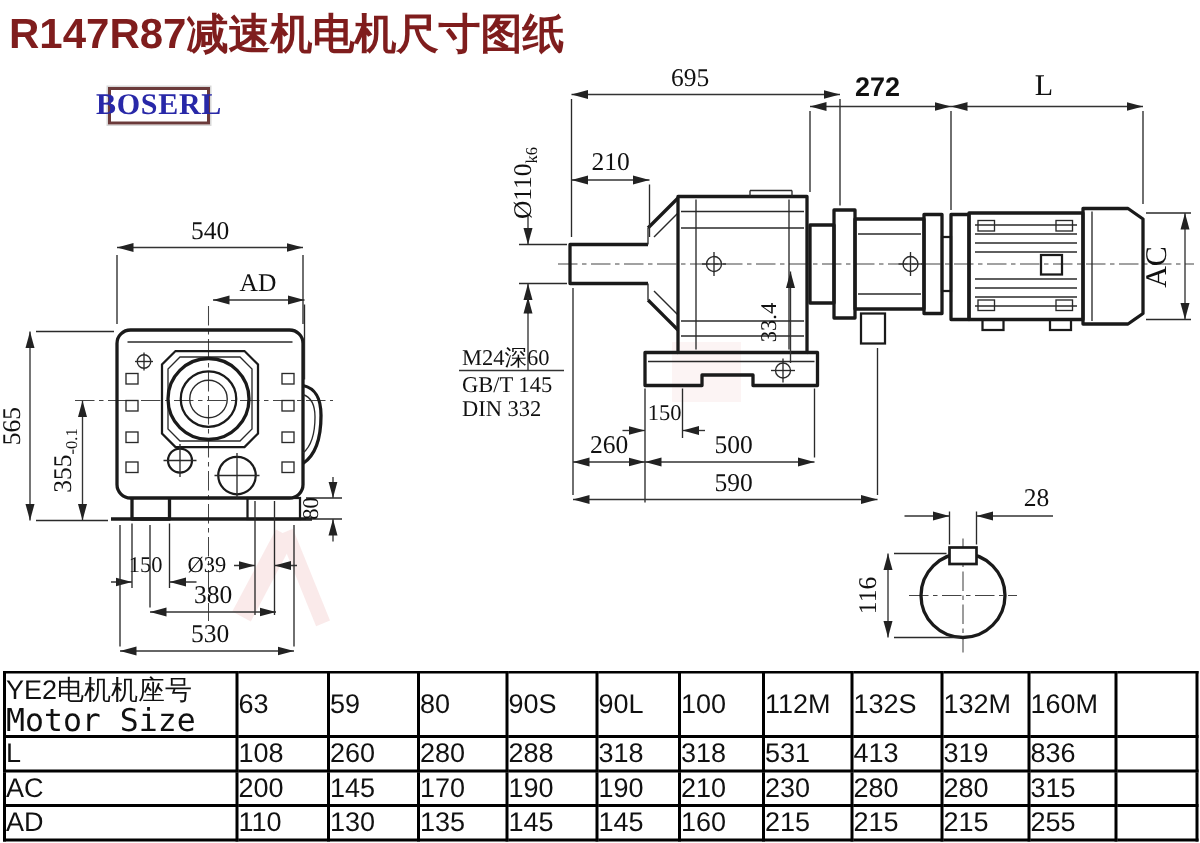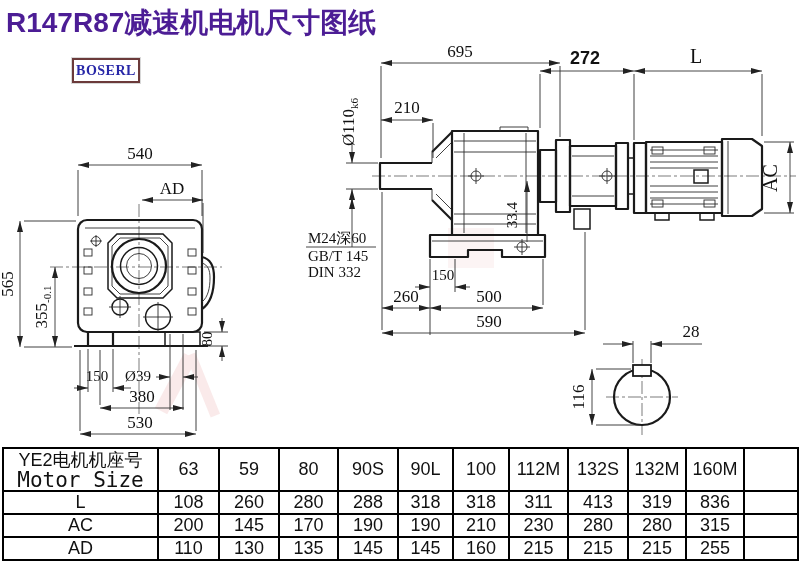--- a/index.html
+++ b/index.html
@@ -3,47 +3,47 @@
 <meta charset="utf-8">
 <style>
   html,body{margin:0;padding:0;background:#fff;}
   .page{position:relative;width:800px;height:562px;background:#fff;overflow:hidden;
         font-family:"Liberation Sans",sans-serif;}
   .title{position:absolute;left:6px;top:4px;font-size:28px;font-weight:bold;
          letter-spacing:0px;white-space:nowrap;}
   .logo{position:absolute;left:72px;top:58px;width:64px;height:21px;
         border:2px solid #6b3a3a;box-shadow:0 0 0 1px #d8d8d8;
         display:flex;align-items:center;justify-content:center;}
-  .logo span{font-family:"Liberation Serif",serif;font-weight:bold;font-size:14px;letter-spacing:0.5px;}
+  .logo span{font-family:"Liberation Serif",serif;font-weight:bold;font-size:20px;letter-spacing:0.5px;}
   svg{position:absolute;left:0;top:0;}
   .thick{stroke:#1a1a1a;stroke-width:2.2;fill:none;stroke-linejoin:round;}
   .med{stroke:#1a1a1a;stroke-width:1.5;fill:none;}
   .thin{stroke:#2a2a2a;stroke-width:0.9;fill:none;}
   .dim{stroke:#333;stroke-width:0.9;fill:none;}
   .cl{stroke:#444;stroke-width:0.7;stroke-dasharray:13 3 3 3;fill:none;}
   text.ds{font-family:"Liberation Serif",serif;font-size:17px;fill:#111;}
   text.dm{font-family:"Liberation Serif",serif;font-size:15px;fill:#111;}
   text.db{font-family:"Liberation Sans",sans-serif;font-weight:bold;font-size:18px;fill:#111;}
   text.dl{font-family:"Liberation Serif",serif;font-size:20px;fill:#111;}
   .sub{font-size:11px;}
   
   .dimtable{position:absolute;left:2px;top:447px;border-collapse:collapse;table-layout:fixed;width:795px;}
-  .dimtable td{border:2px solid #000;text-align:center;vertical-align:middle;
+  .dimtable td{border:2px solid #000;vertical-align:middle;
                font-size:18px;color:#111;padding:0;overflow:hidden;}
   .dimtable tr.hdr td{height:41px;}
   .dimtable tr.datarow td{height:17px;}
   .dimtable .cn{font-size:18px;line-height:21px;}
   .dimtable .en{font-family:"DejaVu Sans Mono",monospace;font-size:21px;line-height:19px;}
 </style>
 </head>
 <body>
 
 <div class="page">
 
-  <div class="title" id="title" style="color: #4c1d95;">R147R87减速机电机尺寸图纸</div>
+  <div class="title" id="title" style="color: #7f1d1d;">R147R87减速机电机尺寸图纸</div>
 
   <div class="logo">
     <span id="logoText" style="color: rgb(40, 40, 168);">BOSERL</span>
   </div>
 
   <svg width="800" height="447" viewBox="0 0 800 447">
     <defs>
       <marker id="arr" markerWidth="12" markerHeight="8" refX="11" refY="4" orient="auto-start-reverse" markerUnits="userSpaceOnUse">
         <path d="M0,1 L11,4 L0,7 Z" fill="#222"></path>
       </marker>
@@ -334,21 +334,21 @@
           <td></td>
         </tr>
     <tr class="datarow">
           <td>L</td>
           <td>108</td>
           <td>260</td>
           <td>280</td>
           <td>288</td>
           <td>318</td>
           <td>318</td>
-          <td>311</td>
+          <td>531</td>
           <td>413</td>
           <td>319</td>
           <td>836</td>
           <td></td>
         </tr>
         <tr class="datarow">
           <td>AC</td>
           <td>200</td>
           <td>145</td>
           <td>170</td>

